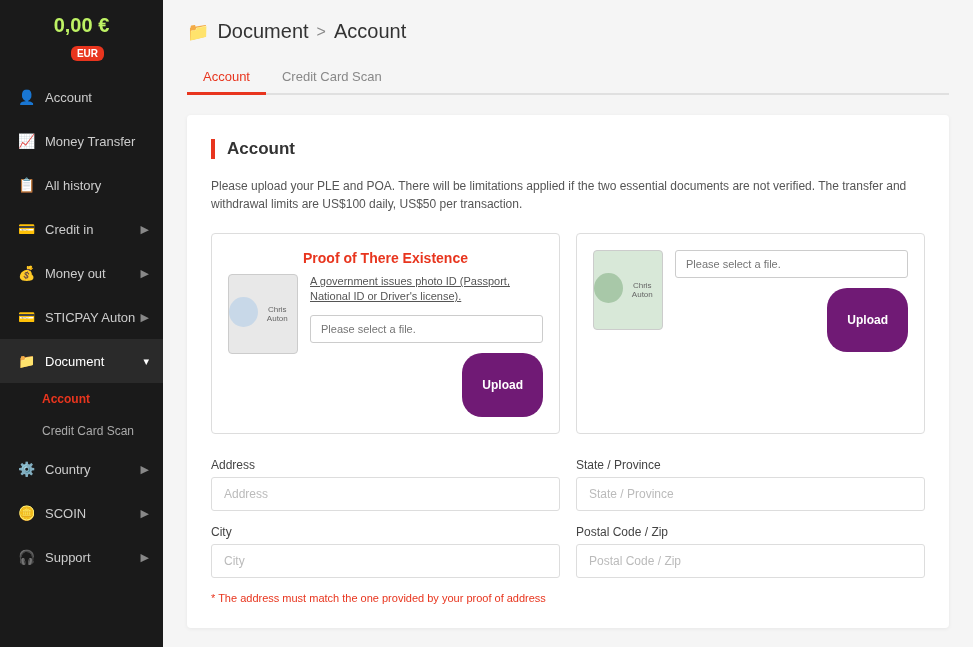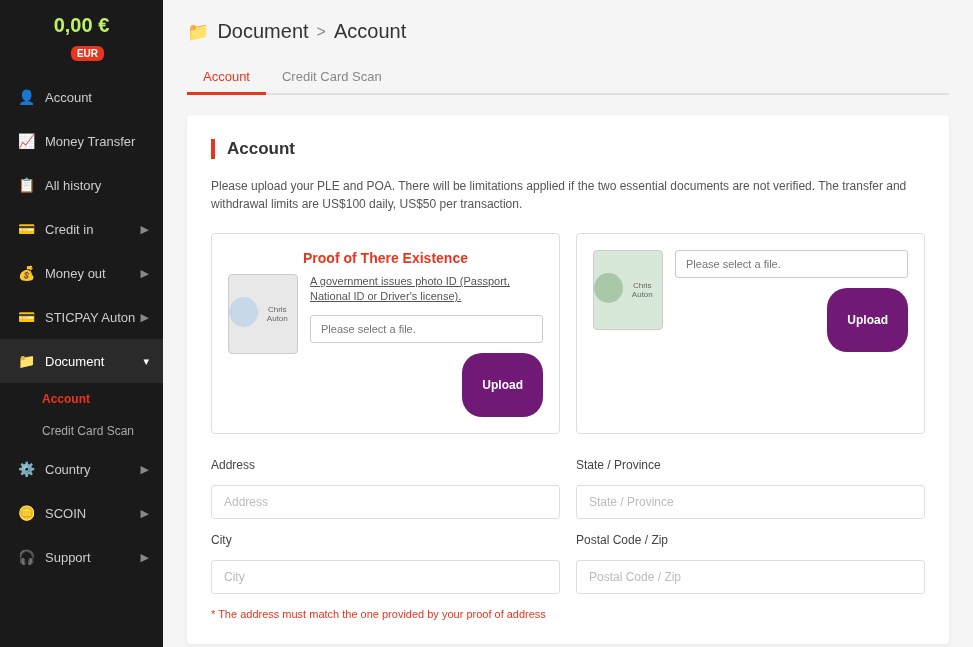--- a/index.html
+++ b/index.html
@@ -221,21 +221,21 @@
     
     .form-row {
       display: flex;
       gap: 16px;
       margin-bottom: 14px;
     }
     .form-group {
       flex: 1;
       display: flex;
       flex-direction: column;
-      gap: 13px;
+      gap: 5px;
     }
     .form-label {
       font-size: 12px;
       color: #444;
       font-weight: 500;
     }
     .form-input {
       padding: 9px 12px;
       border: 1px solid #ddd;
       border-radius: 3px;

